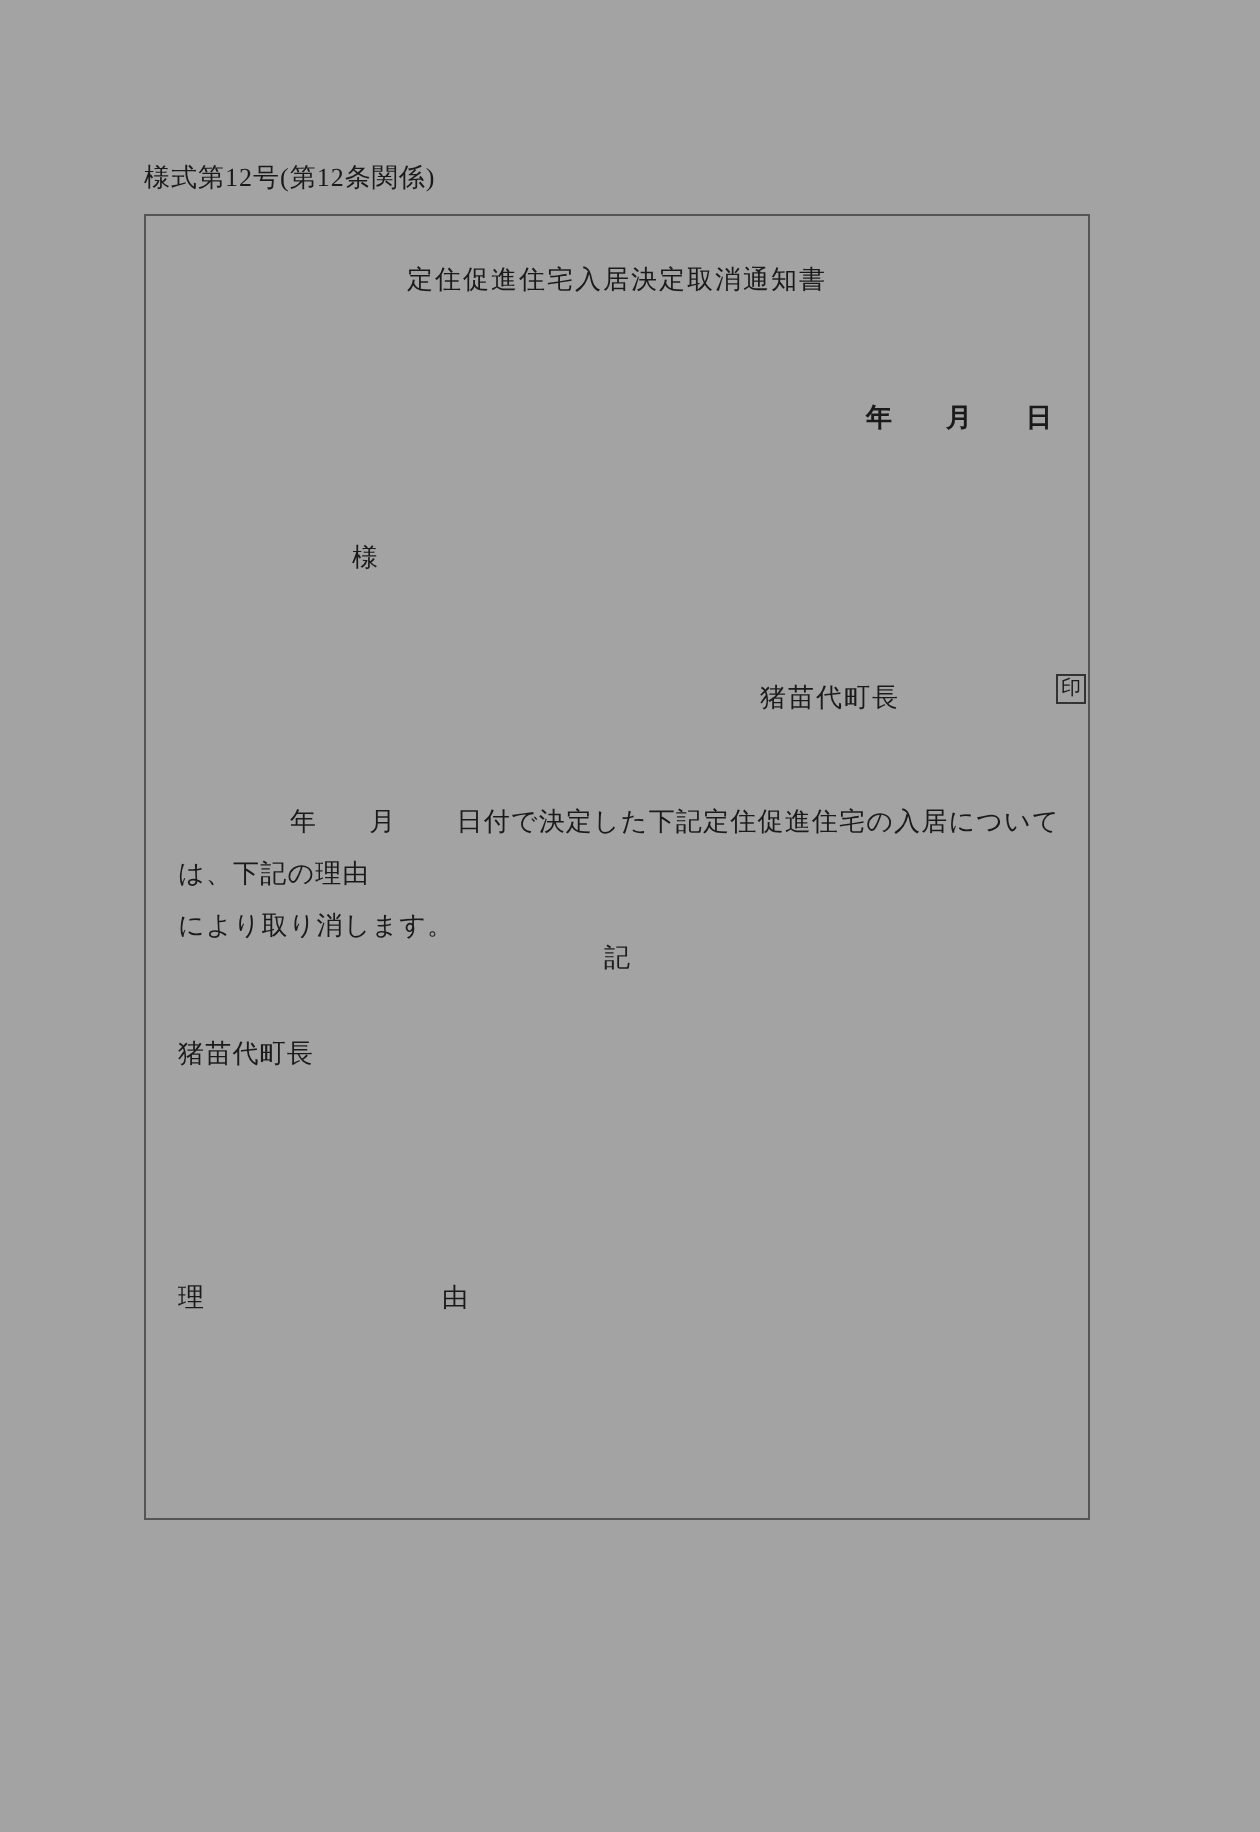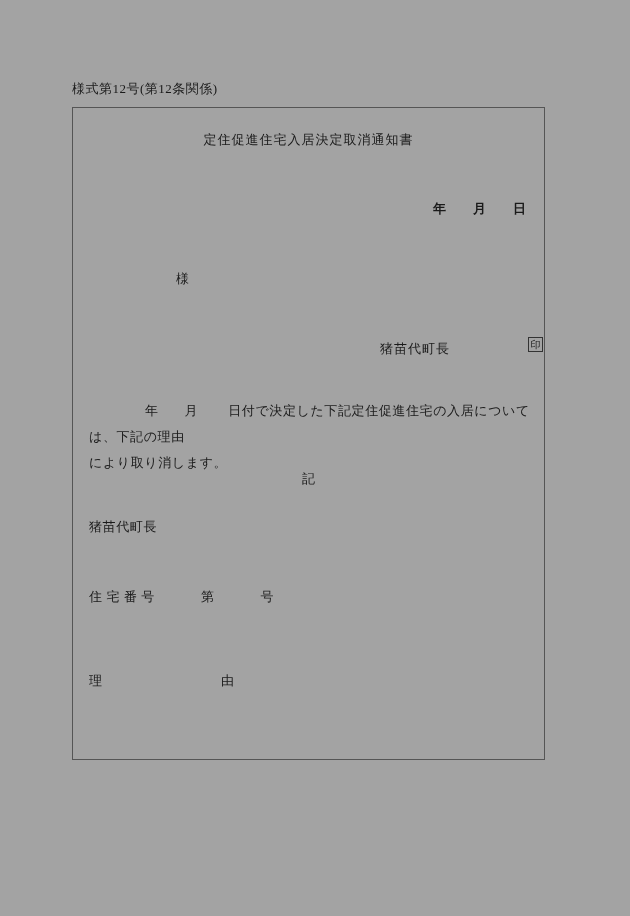--- a/index.html
+++ b/index.html
@@ -145,21 +145,21 @@
     font-size: 13px;
     letter-spacing: 0.6px;
     white-space: nowrap;
   }
   .field .gap-wide {
     display: inline-block;
     width: 46px;
   }
   .field-address { top: 410px; }
   .field-number  { top: 480px; }
-  .field-reason  { top: 564px; font-family: Liberation Serif, serif; }
+  .field-reason  { top: 532px; font-family: Liberation Serif, serif; }
 
   .field-reason .lbl-wide {
     letter-spacing: 20px;
   }
 </style>
 </head>
 <body>
 
 <div class="page">
 
@@ -186,22 +186,19 @@
       <span class="indent"></span><span>年</span><span class="gap"></span><span>月</span><span class="gap-wide"></span><span>日付で決定した下記定住促進住宅の入居については、下記の理由</span><br>
       <span>により取り消します。</span>
     </div>
 
     <div class="ki-mark">記</div>
 
     <div class="field field-address">
       <span>猪苗代町長</span>
     </div>
 
-    <div class="field field-number">
-      <span>住 宅 番 号</span><span class="gap-wide"></span><span>第</span><span class="gap-wide"></span><span>号</span>
-    </div>
 
     <div class="field field-reason">
       <span class="lbl-wide">理　　　由</span>
     </div>
 
   </div>
 </div>
 
 </body></html>

